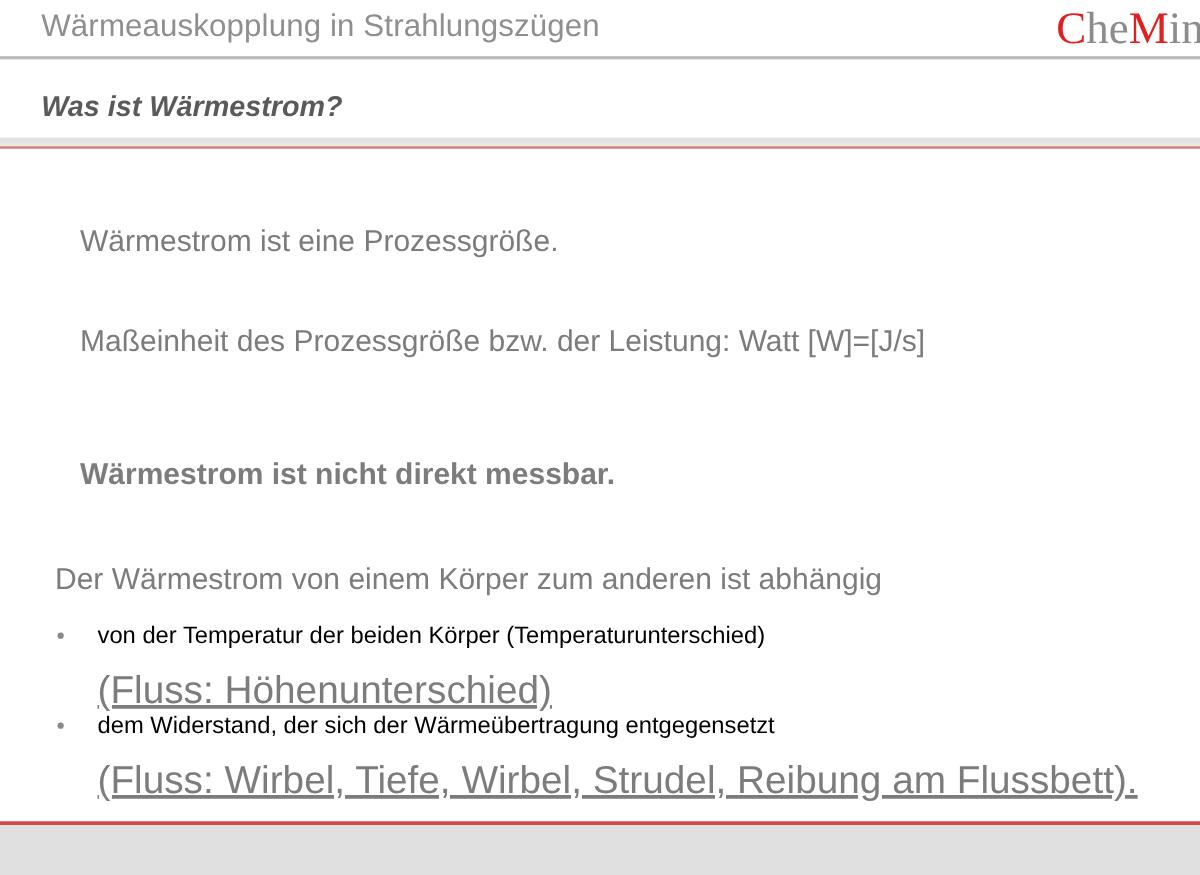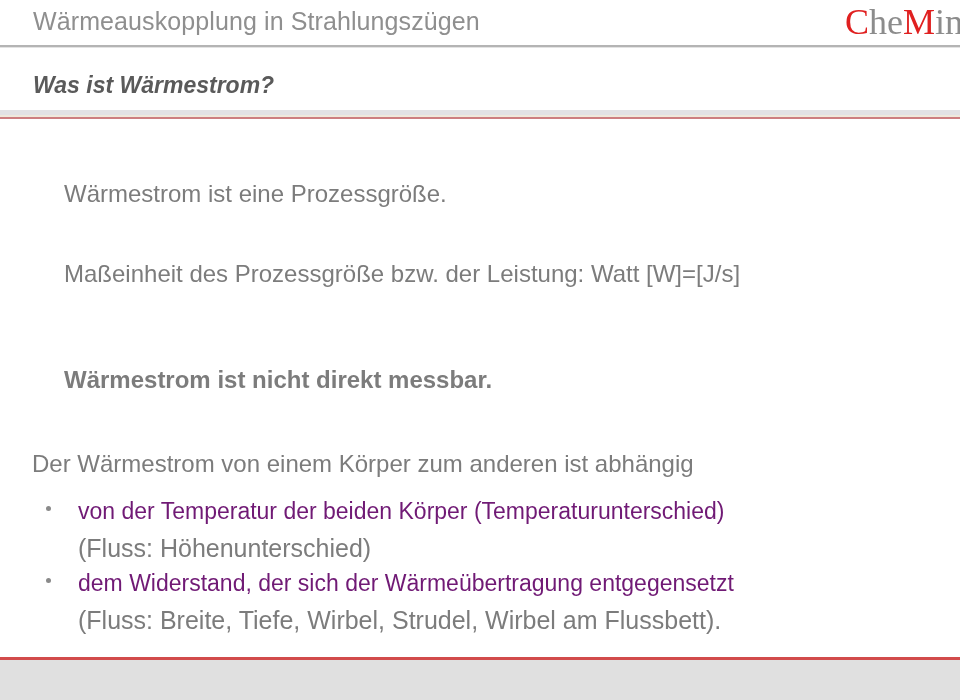--- a/index.html
+++ b/index.html
@@ -104,21 +104,21 @@
   }
   .para {
     position: absolute;
     color: #7c7c7c;
     font-size: 24px;
     white-space: nowrap;
   }
   .p1 { left: 64px; top: 60px; }
   .p2 { left: 64px; top: 140px; }
   .p3 { left: 64px; top: 246px; font-weight: bold; }
-  .p4 { left: 32px; top: 330px; }
+  .p4 { left: 44px; top: 330px; }
 
   
   .bullets {
     position: absolute;
     left: 0;
     top: 120px;
     width: 960px;
   }
   .bullet-row {
     position: absolute;
@@ -134,31 +134,32 @@
     top: 8px;
     width: 5px;
     height: 5px;
     border-radius: 50%;
     background: #8a8a8a;
   }
   .bullet-text {
     position: absolute;
     left: 32px;
     top: 0;
-    color: #701a75;
-    font-size: 23px;
+    color: #000000;
+    font-size: 19px;
     white-space: nowrap;
   }
   .bullet-sub {
     position: absolute;
     left: 32px;
     top: 36px;
     color: #7c7c7c;
-    font-size: 25px;
-    white-space: nowrap;
+    font-size: 31px;
+    white-space: nowrap;
+    text-decoration: underline;
   }
 
   
   .footer-rule {
     position: absolute;
     left: 0;
     top: 657px;
     width: 960px;
     height: 3px;
     background: #d24b4b;
@@ -205,21 +206,21 @@
 
     <div class="bullet-row b1">
       <span class="bullet-mark"></span>
       <span class="bullet-text">von der Temperatur der beiden Körper (Temperaturunterschied)</span>
       <span class="bullet-sub">(Fluss: Höhenunterschied)</span>
     </div>
 
     <div class="bullet-row b2">
       <span class="bullet-mark"></span>
       <span class="bullet-text">dem Widerstand, der sich der Wärmeübertragung entgegensetzt</span>
-      <span class="bullet-sub">(Fluss: Breite, Tiefe, Wirbel, Strudel, Wirbel am Flussbett).</span>
+      <span class="bullet-sub">(Fluss: Wirbel, Tiefe, Wirbel, Strudel, Reibung am Flussbett).</span>
     </div>
 
   </div>
 
   <div class="footer-rule"></div>
   <div class="footer-band">
     
   </div>
 
 </div>

